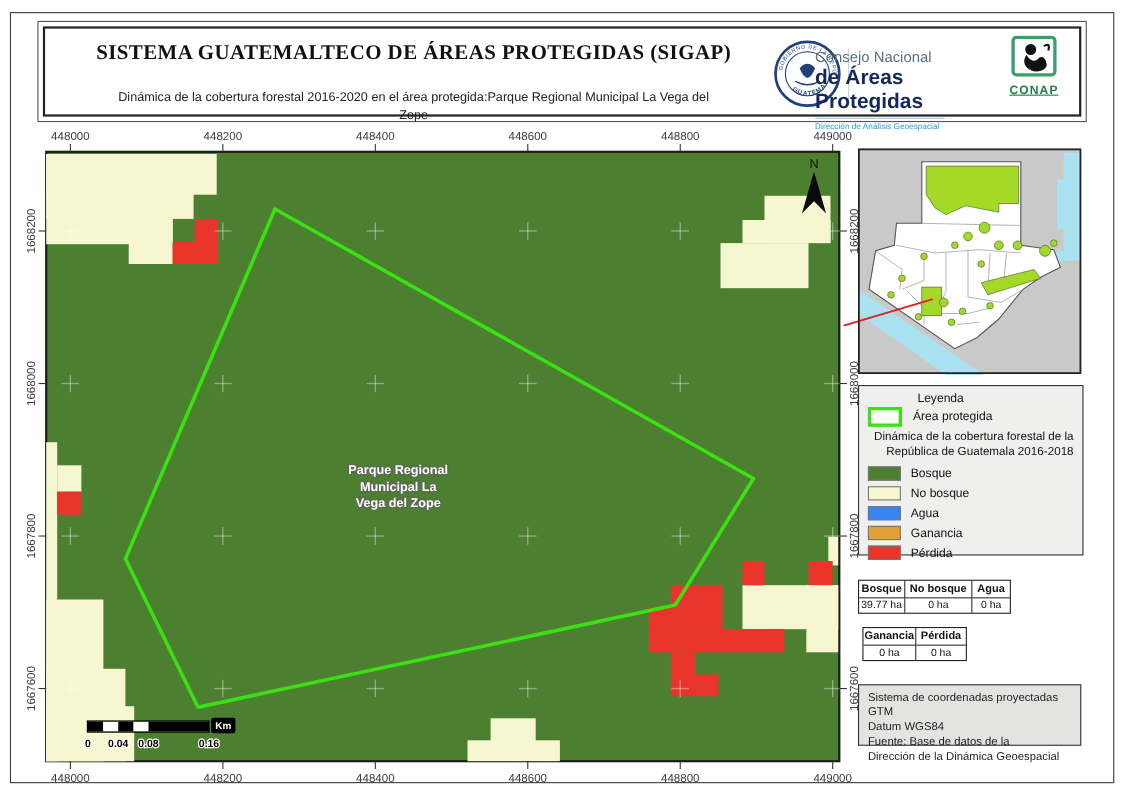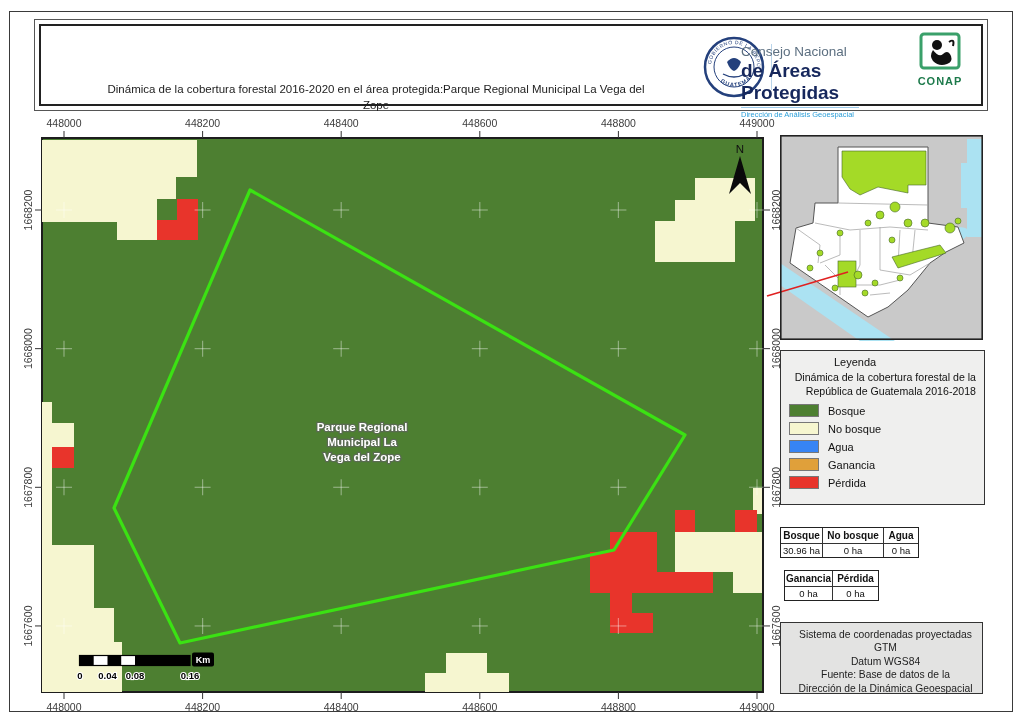--- a/index.html
+++ b/index.html
@@ -13,38 +13,38 @@
   .title{position:absolute;left:30px;top:12px;width:610px;text-align:center;
          font-family:"Liberation Serif",serif;font-weight:bold;font-size:19px;color:#111;letter-spacing:.4px;}
   .subtitle{position:absolute;left:60px;top:56px;width:550px;text-align:center;
             font-size:11.5px;color:#222;line-height:1.35;}
   .org-block{position:absolute;left:700px;top:18px;width:160px;}
   .org1{font-size:13.5px;color:#5c6f80;}
   .org2{font-size:19px;font-weight:bold;color:#16275c;margin-top:1px;}
   .org3{font-size:7.5px;color:#2d9fd8;margin-top:3px;border-top:1.5px solid #9cc9e8;padding-top:2px;width:118px;}
   .sep{position:absolute;left:730px;top:18px;width:0;height:46px;border-left:1.5px solid #b9d4ea;}
   .conap-block{position:absolute;left:872px;top:6px;width:54px;text-align:center;}
-  .conap-text{font-size:11px;font-weight:bold;color:#1d7a4b;letter-spacing:1px;margin-top:1px;}
+  .conap-text{font-size:11px;font-weight:bold;color:#1d7a4b;letter-spacing:1px;margin-top:1px;text-decoration:underline;}
   
   .legend{left:780px;top:350px;width:203px;height:153px;background:#efefee;border:1.6px solid #333;
           font-size:11px;color:#111;}
   .lg-title{margin:5px 0 2px 8px;padding-left:45px;}
   .lg-row{display:flex;align-items:center;height:18px;margin-left:8px;}
   .sw{width:30px;height:13px;margin-right:9px;border:1px solid #777;box-sizing:border-box;flex:none;}
   .sw-area{width:25px;height:12px;background:#fff;border:3px solid #3be213;margin-right:10px;flex:none;}
   .lg-sub{margin:3px 8px 3px 8px;font-size:10.6px;line-height:1.3;text-align:right;}
   
   .tbl{background:#fff;border:1.6px solid #222;display:grid;text-align:center;color:#111;}
   .tbl .cell{border-right:1px solid #333;border-bottom:1px solid #333;display:flex;align-items:center;justify-content:center;}
   .tbl .cell.last{border-right:none;}
   .tbl .hdr{font-weight:bold;font-size:10px;height:15px;}
   .tbl .val{font-size:9.5px;height:13px;border-bottom:none;}
   
-  .infobox{left:780px;top:622px;width:203px;height:72px;background:#e3e3e2;border:1.6px solid #333;
-           font-size:10.3px;color:#222;line-height:1.3;padding:5px 0 0 8px;box-sizing:border-box;text-align:center;}
+  .infobox{left:780px;top:622px;width:203px;height:56px;background:#e3e3e2;border:1.6px solid #333;
+           font-size:10.3px;color:#222;line-height:1.3;padding:5px 0 0 8px;box-sizing:border-box;}
   svg text{font-family:"Liberation Sans",sans-serif;}
 </style>
 </head>
 <body>
 
 <svg id="map-svg" class="abs" style="left:0;top:0;" width="1024" height="724" viewBox="0 0 1024 724">
 
   <rect x="42" y="138" width="721" height="554" class="f-bosque" stroke="#1d1d1d" stroke-width="2" fill="#4d7f31"></rect>
 
   <g>
@@ -199,20 +199,21 @@
       <text x="135" y="679">0.08</text>
       <text x="190" y="679">0.16</text>
     </g>
   </g>
 </svg>
 
 <div class="abs page-border"></div>
 
 <div class="abs header">
   <div class="header-inner">
+    <div class="title">SISTEMA GUATEMALTECO DE ÁREAS PROTEGIDAS (SIGAP)</div>
     <div class="subtitle">Dinámica de la cobertura forestal 2016-2020 en el área protegida:Parque Regional Municipal La Vega del Zope</div>
 
     <svg class="abs" style="left:662px;top:10px" width="62" height="62" viewBox="0 0 62 62">
       <circle cx="31" cy="31" r="29" fill="#fff" stroke="#24407c" stroke-width="2.5"></circle>
       <circle cx="31" cy="31" r="20" fill="none" stroke="#24407c" stroke-width="1"></circle>
       <defs>
           <path id="arcTop" d="M 8,31 A 23,23 0 0 1 54,31"></path>
           <path id="arcBot" d="M 11,36 A 21,21 0 0 0 51,36"></path>
         </defs>
       <text font-size="5" fill="#24407c" letter-spacing="0.6"><textPath href="#arcTop" startOffset="4%">GOBIERNO DE LA REPÚBLICA</textPath></text>
@@ -288,20 +289,24 @@
       <circle cx="120" cy="143" r="3" class="f-ig" fill="#a4da27"></circle>
     <circle cx="55" cy="153" r="3" class="f-ig" fill="#a4da27"></circle>
       <circle cx="85" cy="158" r="3" class="f-ig" fill="#a4da27"></circle>
   </g>
   <line x1="-13" y1="161" x2="68" y2="137" stroke="#e02020" stroke-width="1.6"></line>
   <rect x="0.8" y="0.8" width="201.4" height="203.4" fill="none" stroke="#222" stroke-width="1.6"></rect>
 </svg>
 
 <div class="abs legend">
   <div class="lg-title">Leyenda</div>
+  <div class="lg-row">
+    <span class="sw-area" style="border-color: rgb(59, 226, 19);"></span>
+    <span>Área protegida</span>
+  </div>
   <div class="lg-sub">
     <div>Dinámica de la cobertura forestal de la</div>
     <div>República de Guatemala 2016-2018</div>
   </div>
   <div class="lg-row">
     <span class="sw" style="background: rgb(77, 127, 49);"></span>
     <span>Bosque</span>
   </div>
   <div class="lg-row">
     <span class="sw" style="background: rgb(246, 246, 208);"></span>
@@ -318,21 +323,21 @@
   <div class="lg-row">
     <span class="sw" style="background: rgb(232, 52, 43);"></span>
     <span>Pérdida</span>
   </div>
 </div>
 
 <div class="abs tbl" style="left:780px;top:527px;grid-template-columns:42px 61px 34px">
   <div class="cell hdr">Bosque</div>
   <div class="cell hdr">No bosque</div>
   <div class="cell hdr last">Agua</div>
-  <div class="cell val">30.96 ha</div>
+  <div class="cell val">39.77 ha</div>
   <div class="cell val">0 ha</div>
   <div class="cell val last">0 ha</div>
 </div>
 
 <div class="abs tbl" style="left:784px;top:570px;grid-template-columns:48px 45px">
   <div class="cell hdr">Ganancia</div>
   <div class="cell hdr last">Pérdida</div>
   <div class="cell val">0 ha</div>
   <div class="cell val last">0 ha</div>
 </div>

